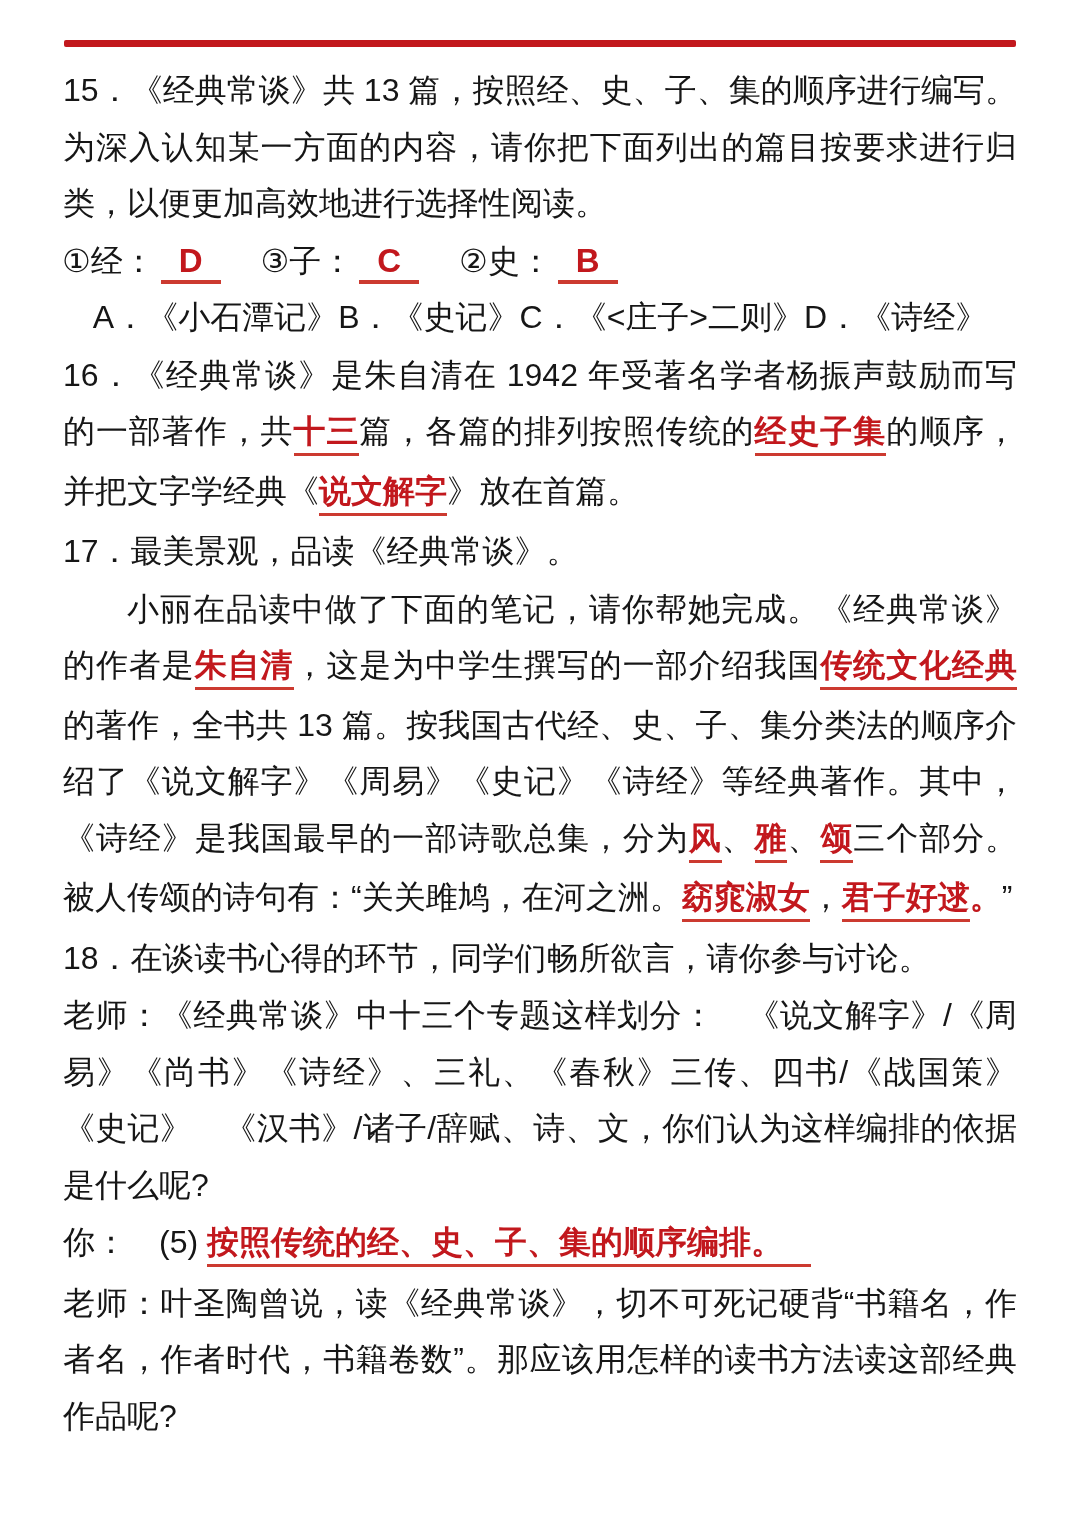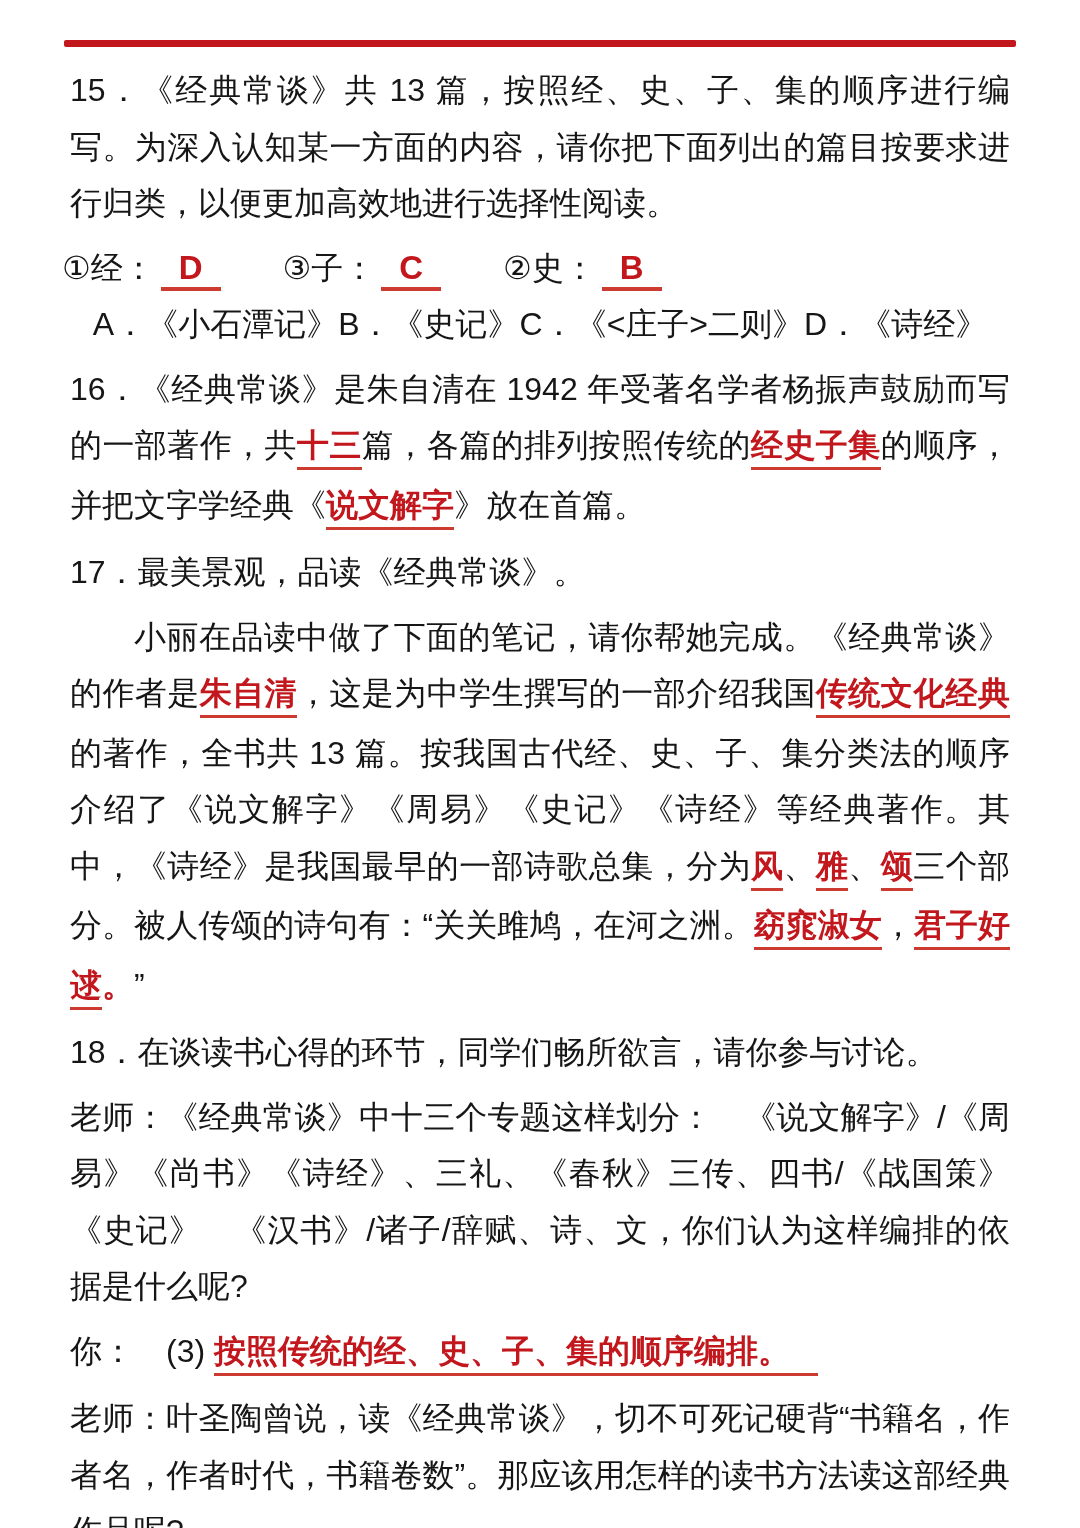--- a/index.html
+++ b/index.html
@@ -30,36 +30,36 @@
     height:7px;
     background:var(--red);
     border-radius:2px;
   }
   main{
     margin:15px 62px 0 62px;
     font-size:32px;
     line-height:56.5px;
     text-align:justify;
   }
-  p.para{margin:8px;}
+  p.para{margin:1px;}
   p.para.indent{text-indent:2em;}
   .seg-normal{color:var(--ink);}
   .seg-red{
     color:var(--red);
     font-weight:700;
     border-bottom:3px solid var(--underline-red);
     padding-bottom:1px;
     font-family:Liberation Mono, monospace;
   }
   .seg-red.pad{padding-right:28px;}
   .seg-redplain{color:var(--red);font-weight:700;}
   .answer-row{
     display:flex;
     align-items:baseline;
-    gap:62px;
+    gap:40px;
   }
   .answer-group{white-space:nowrap;}
   .answer-label{color:var(--ink);}
   .answer-blank{
     display:inline-block;
     color:var(--red);
     font-weight:700;
     font-size:33px;
     border-bottom:4px solid var(--underline-red);
     padding:0 18px 0 18px;
@@ -91,15 +91,15 @@
       <span class="option-item">A．《小石潭记》</span>
       <span class="option-item">B．《史记》</span>
       <span class="option-item">C．《&lt;庄子&gt;二则》</span>
       <span class="option-item">D．《诗经》</span>
     </div>
     <p class="para"><span class="seg-normal">16．《经典常谈》是朱自清在 1942 年受著名学者杨振声鼓励而写的一部著作，共</span><span class="seg-red">十三</span><span class="seg-normal">篇，各篇的排列按照传统的</span><span class="seg-red">经史子集</span><span class="seg-normal">的顺序，并把文字学经典《</span><span class="seg-red">说文解字</span><span class="seg-normal">》放在首篇。</span></p>
     <p class="para"><span class="seg-normal">17．最美景观，品读《经典常谈》。</span></p>
     <p class="para indent"><span class="seg-normal">小丽在品读中做了下面的笔记，请你帮她完成。《经典常谈》的作者是</span><span class="seg-red">朱自清</span><span class="seg-normal">，这是为中学生撰写的一部介绍我国</span><span class="seg-red">传统文化经典</span><span class="seg-normal">的著作，全书共 13 篇。按我国古代经、史、子、集分类法的顺序介绍了《说文解字》《周易》《史记》《诗经》等经典著作。其中，《诗经》是我国最早的一部诗歌总集，分为</span><span class="seg-red">风</span><span class="seg-normal">、</span><span class="seg-red">雅</span><span class="seg-normal">、</span><span class="seg-red">颂</span><span class="seg-normal">三个部分。被人传颂的诗句有：“关关雎鸠，在河之洲。</span><span class="seg-red">窈窕淑女</span><span class="seg-normal">，</span><span class="seg-red">君子好逑</span><span class="seg-redplain">。</span><span class="seg-normal">”</span></p>
     <p class="para"><span class="seg-normal">18．在谈读书心得的环节，同学们畅所欲言，请你参与讨论。</span></p>
     <p class="para"><span class="seg-normal">老师：《经典常谈》中十三个专题这样划分：　《说文解字》/《周易》《尚书》《诗经》、三礼、《春秋》三传、四书/《战国策》　《史记》　《汉书》/诸子/辞赋、诗、文，你们认为这样编排的依据是什么呢?</span></p>
-    <p class="para"><span class="seg-normal">你：　(3) </span><span class="seg-red pad">按照传统的经、史、子、集的顺序编排。</span></p>
+    <p class="para"><span class="seg-normal">你：　(5) </span><span class="seg-red pad">按照传统的经、史、子、集的顺序编排。</span></p>
     <p class="para"><span class="seg-normal">老师：叶圣陶曾说，读《经典常谈》，切不可死记硬背“书籍名，作者名，作者时代，书籍卷数”。那应该用怎样的读书方法读这部经典作品呢?</span></p>
   </main>
 
 </body></html>

